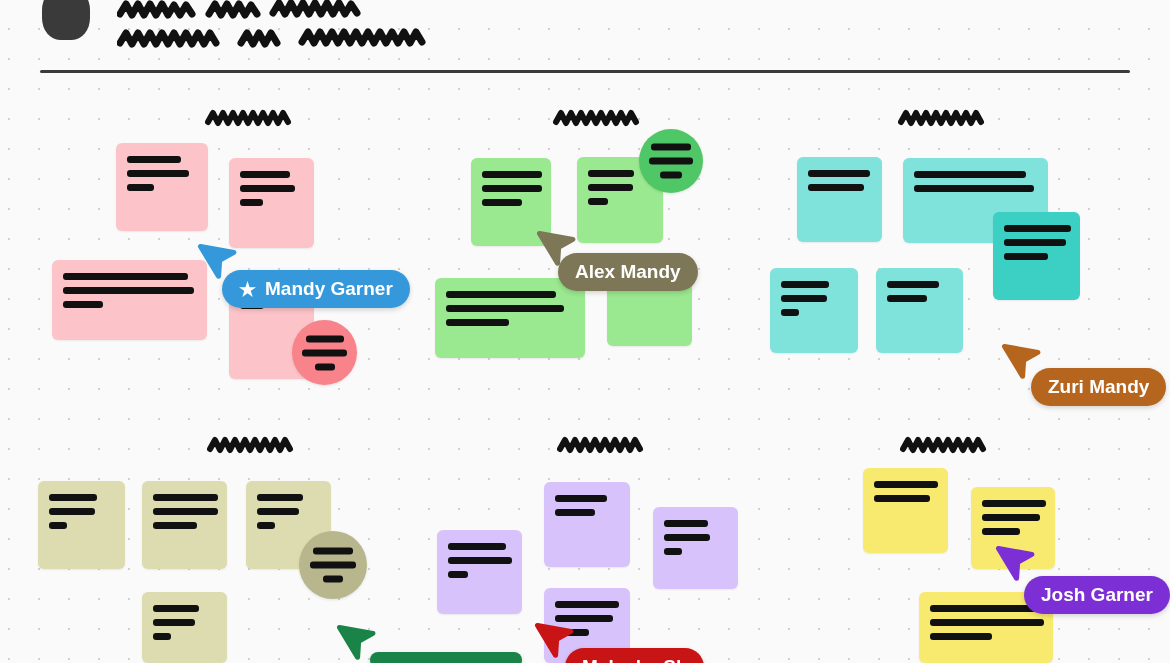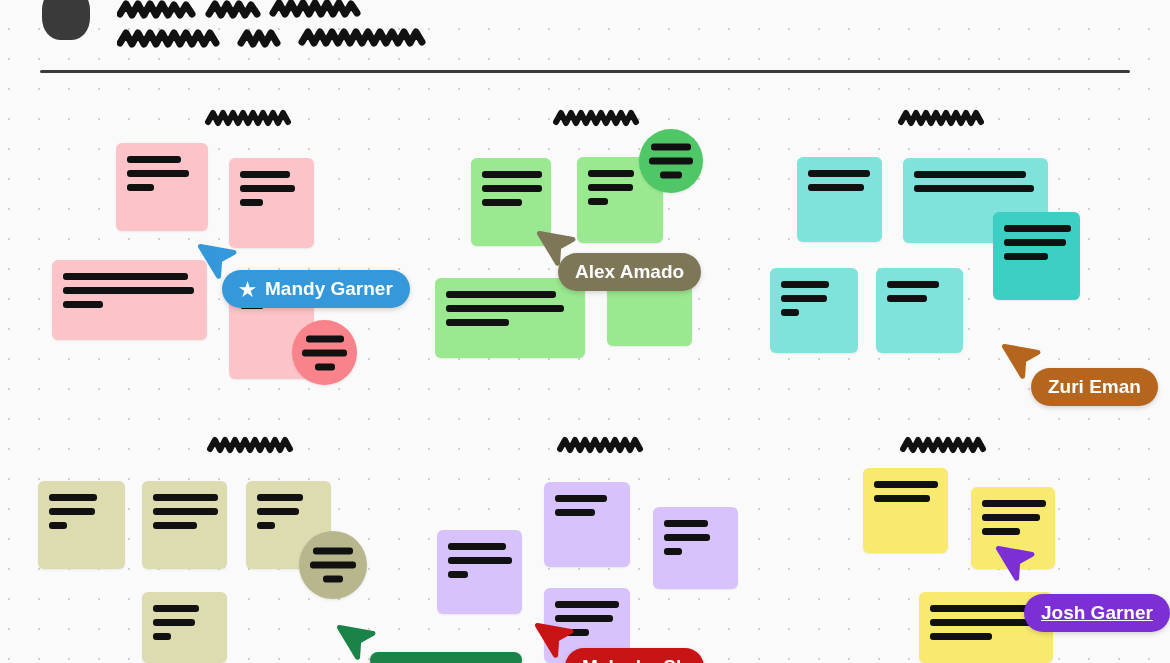--- a/index.html
+++ b/index.html
@@ -296,36 +296,36 @@
       <div class="cursor-label" style="left: 222px; top: 270px; background: rgb(52, 152, 219);">
         <span class="star-icon">★</span>
         <span>Mandy Garner</span>
       </div>
     </div>
     <div class="cursor">
       <div style="position: absolute; left: 541px; top: 225px;"><svg width="36" height="40" viewBox="0 0 36 40" style="transform:rotate(-18deg)">
           <path d="M3 3 L33 19 L17 22 L11 37 Z" fill="#7d7757" stroke="#7d7757" stroke-width="5" stroke-linejoin="round"></path>
         </svg></div>
       <div class="cursor-label" style="left: 558px; top: 253px; background: rgb(125, 119, 87);">
-        <span>Alex Amado</span>
+        <span>Alex Mandy</span>
       </div>
     </div>
     <div class="cursor">
       <div style="position: absolute; left: 1006px; top: 338px;"><svg width="36" height="40" viewBox="0 0 36 40" style="transform:rotate(-18deg)">
           <path d="M3 3 L33 19 L17 22 L11 37 Z" fill="#b5651d" stroke="#b5651d" stroke-width="5" stroke-linejoin="round"></path>
         </svg></div>
       <div class="cursor-label" style="left: 1031px; top: 368px; background: rgb(181, 101, 29);">
-        <span>Zuri Eman</span>
+        <span>Zuri Mandy</span>
       </div>
     </div>
     <div class="cursor">
       <div style="position: absolute; left: 1000px; top: 540px;"><svg width="36" height="40" viewBox="0 0 36 40" style="transform:rotate(-18deg)">
           <path d="M3 3 L33 19 L17 22 L11 37 Z" fill="#7b2fd4" stroke="#7b2fd4" stroke-width="5" stroke-linejoin="round"></path>
         </svg></div>
-      <div class="cursor-label" style="left: 1024px; top: 594px; background: rgb(123, 47, 212); text-decoration: underline;">
+      <div class="cursor-label" style="left: 1024px; top: 576px; background: rgb(123, 47, 212);">
         <span>Josh Garner</span>
       </div>
     </div>
     <div class="cursor">
       <div style="position: absolute; left: 341px; top: 619px;"><svg width="36" height="40" viewBox="0 0 36 40" style="transform:rotate(-18deg)">
           <path d="M3 3 L33 19 L17 22 L11 37 Z" fill="#1a8348" stroke="#1a8348" stroke-width="5" stroke-linejoin="round"></path>
         </svg></div>
       <div class="cursor-label" style="left: 370px; top: 652px; background: rgb(26, 131, 72);">
         <span style="display: inline-block; width: 118px;"></span>
       </div>

